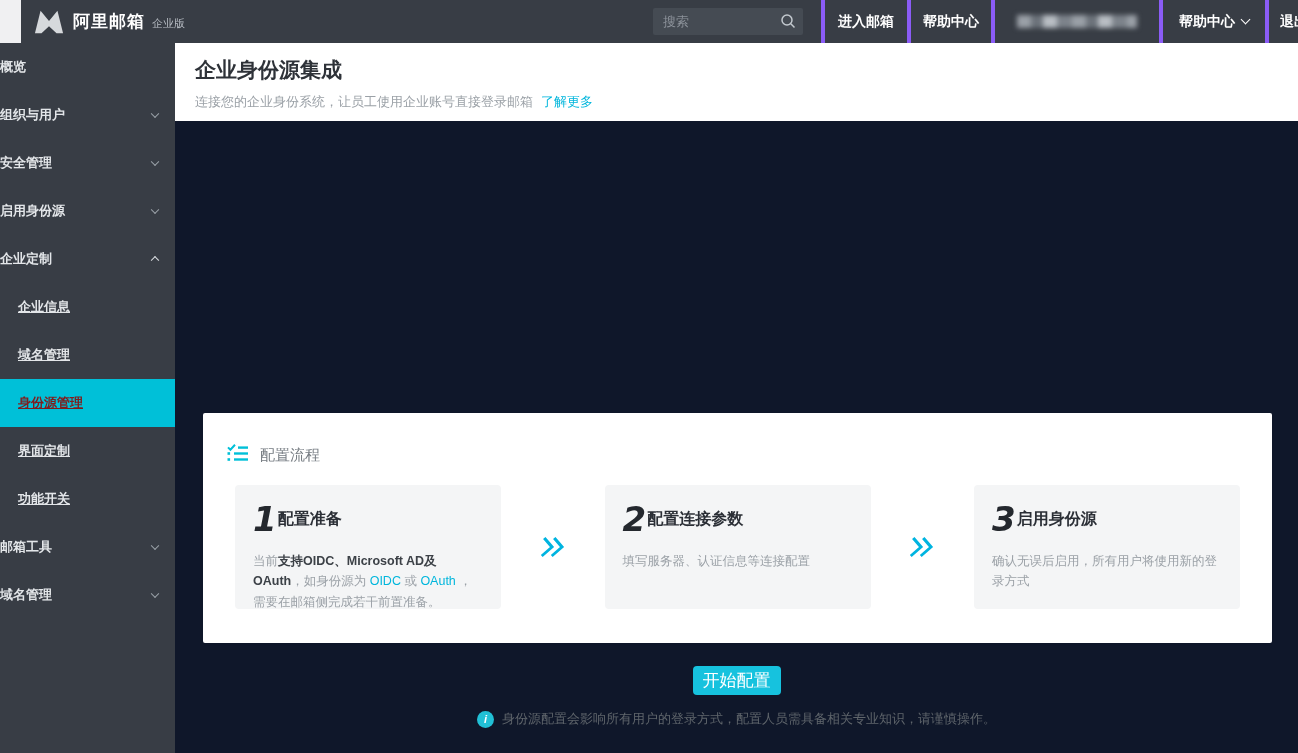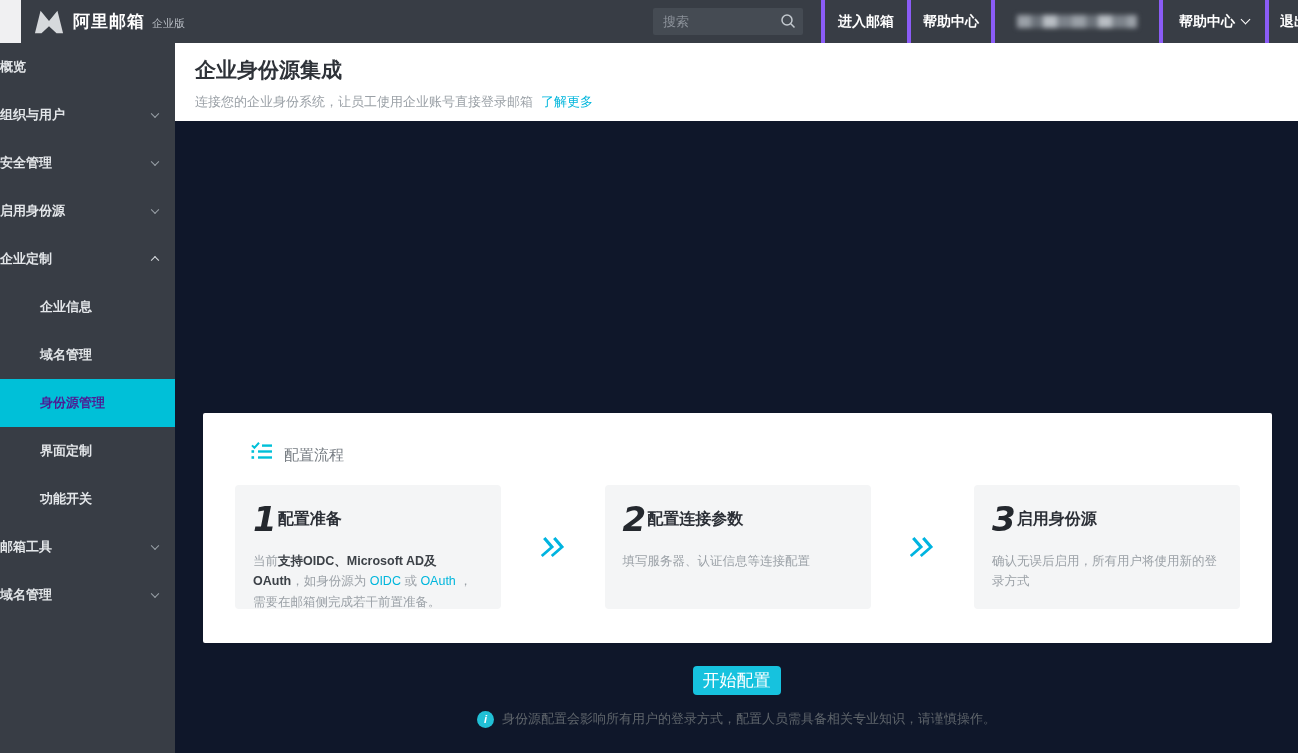--- a/index.html
+++ b/index.html
@@ -24,35 +24,35 @@
   .topnav { position:absolute; right:0; top:0; height:43px; display:flex; }
   .topnav-item { height:43px; display:flex; align-items:center; justify-content:center; gap:7px; border-left:4px solid #8b5cf6; color:#fff; font-size:14px; font-weight:600; cursor:pointer; }
   .w-enter { width:86px; } .w-help { width:84px; } .w-acct { width:168px; } .w-lang { width:106px; } .w-exit { width:54px; }
   .redacted { width:120px; height:13px; border-radius:1px; filter:blur(2.5px);
     background:repeating-linear-gradient(90deg,#9aa0a7 0 14px,#6d737b 14px 26px,#b9bec4 26px 40px,#7d838b 40px 55px); }
   .chev { display:inline-block; width:7px; height:7px; border-right:1.6px solid #fff; border-bottom:1.6px solid #fff; transform:rotate(45deg); margin-top:-4px; }
 
   
   .sidebar { position:absolute; top:43px; left:0; width:175px; height:710px; background:#383d45; }
   .nav-item { position:relative; height:48px; display:flex; align-items:center; color:#e3e6e9; font-size:13px; font-weight:600; cursor:pointer; }
-  .nav-item.sub { padding-left:40px; }
-  .nav-item.selected { background:#00c0d8; color:#4c1d95; }
+  .nav-item.sub { padding-left:18px;text-decoration:underline; }
+  .nav-item.selected { background:#00c0d8; color:#7f1d1d; }
   .nav-chev { position:absolute; right:17px; top:50%; width:6px; height:6px; border-right:1.5px solid #9aa1a8; border-bottom:1.5px solid #9aa1a8; }
   .nav-chev.down { transform:translateY(-70%) rotate(45deg); }
   .nav-chev.up { transform:translateY(-30%) rotate(-135deg); border-color:#d9dde1; }
 
   
   .main { position:absolute; left:175px; top:43px; width:1123px; height:710px; background:#0f172a; }
   .pagehead { height:78px; background:#fff; padding:13px 0 0 20px; }
   .page-title { font-size:21px; font-weight:600; color:#2e3238; }
   .page-sub { margin-top:9px; font-size:13px; color:#9ba1a7; }
   .page-sub a { color:#00b6dc; text-decoration:none; margin-left:8px; cursor:pointer;margin-top:20px; }
 
   .card { margin:292px 0 0 28px; width:1069px; height:230px; background:#fff; border-radius:2px; box-shadow:0 1px 3px rgba(0,0,0,0.04); }
-  .card-head { height:52px; padding:32px 0 0 48px; display:flex; align-items:flex-end; }
+  .card-head { height:52px; padding:32px 0 0 24px; display:flex; align-items:center; }
   .card-head .ck { margin-top:0; }
   .card-head-label { font-size:15px; color:#767c82; margin-left:12px; margin-top:1px; }
 
   .steps { display:flex; align-items:flex-start; padding:20px 32px 0 32px; }
   .stepbox { width:266px; height:124px; background:#f4f5f6; border-radius:4px; padding:16px 17px 0 18px; }
   .step-top { display:flex; align-items:center; }
   .step-num { font-size:34px; font-weight:800; font-style:italic; color:#24282e; line-height:36px; font-family:"DejaVu Sans",sans-serif; }
   .step-title { font-size:16px; font-weight:bold; color:#2b2f36; margin-left:1px; }
   .step-body { margin-top:14px; font-size:12.5px; color:#9ba1a7; line-height:1.62; }
   .step-body b { color:#3c4147; }

